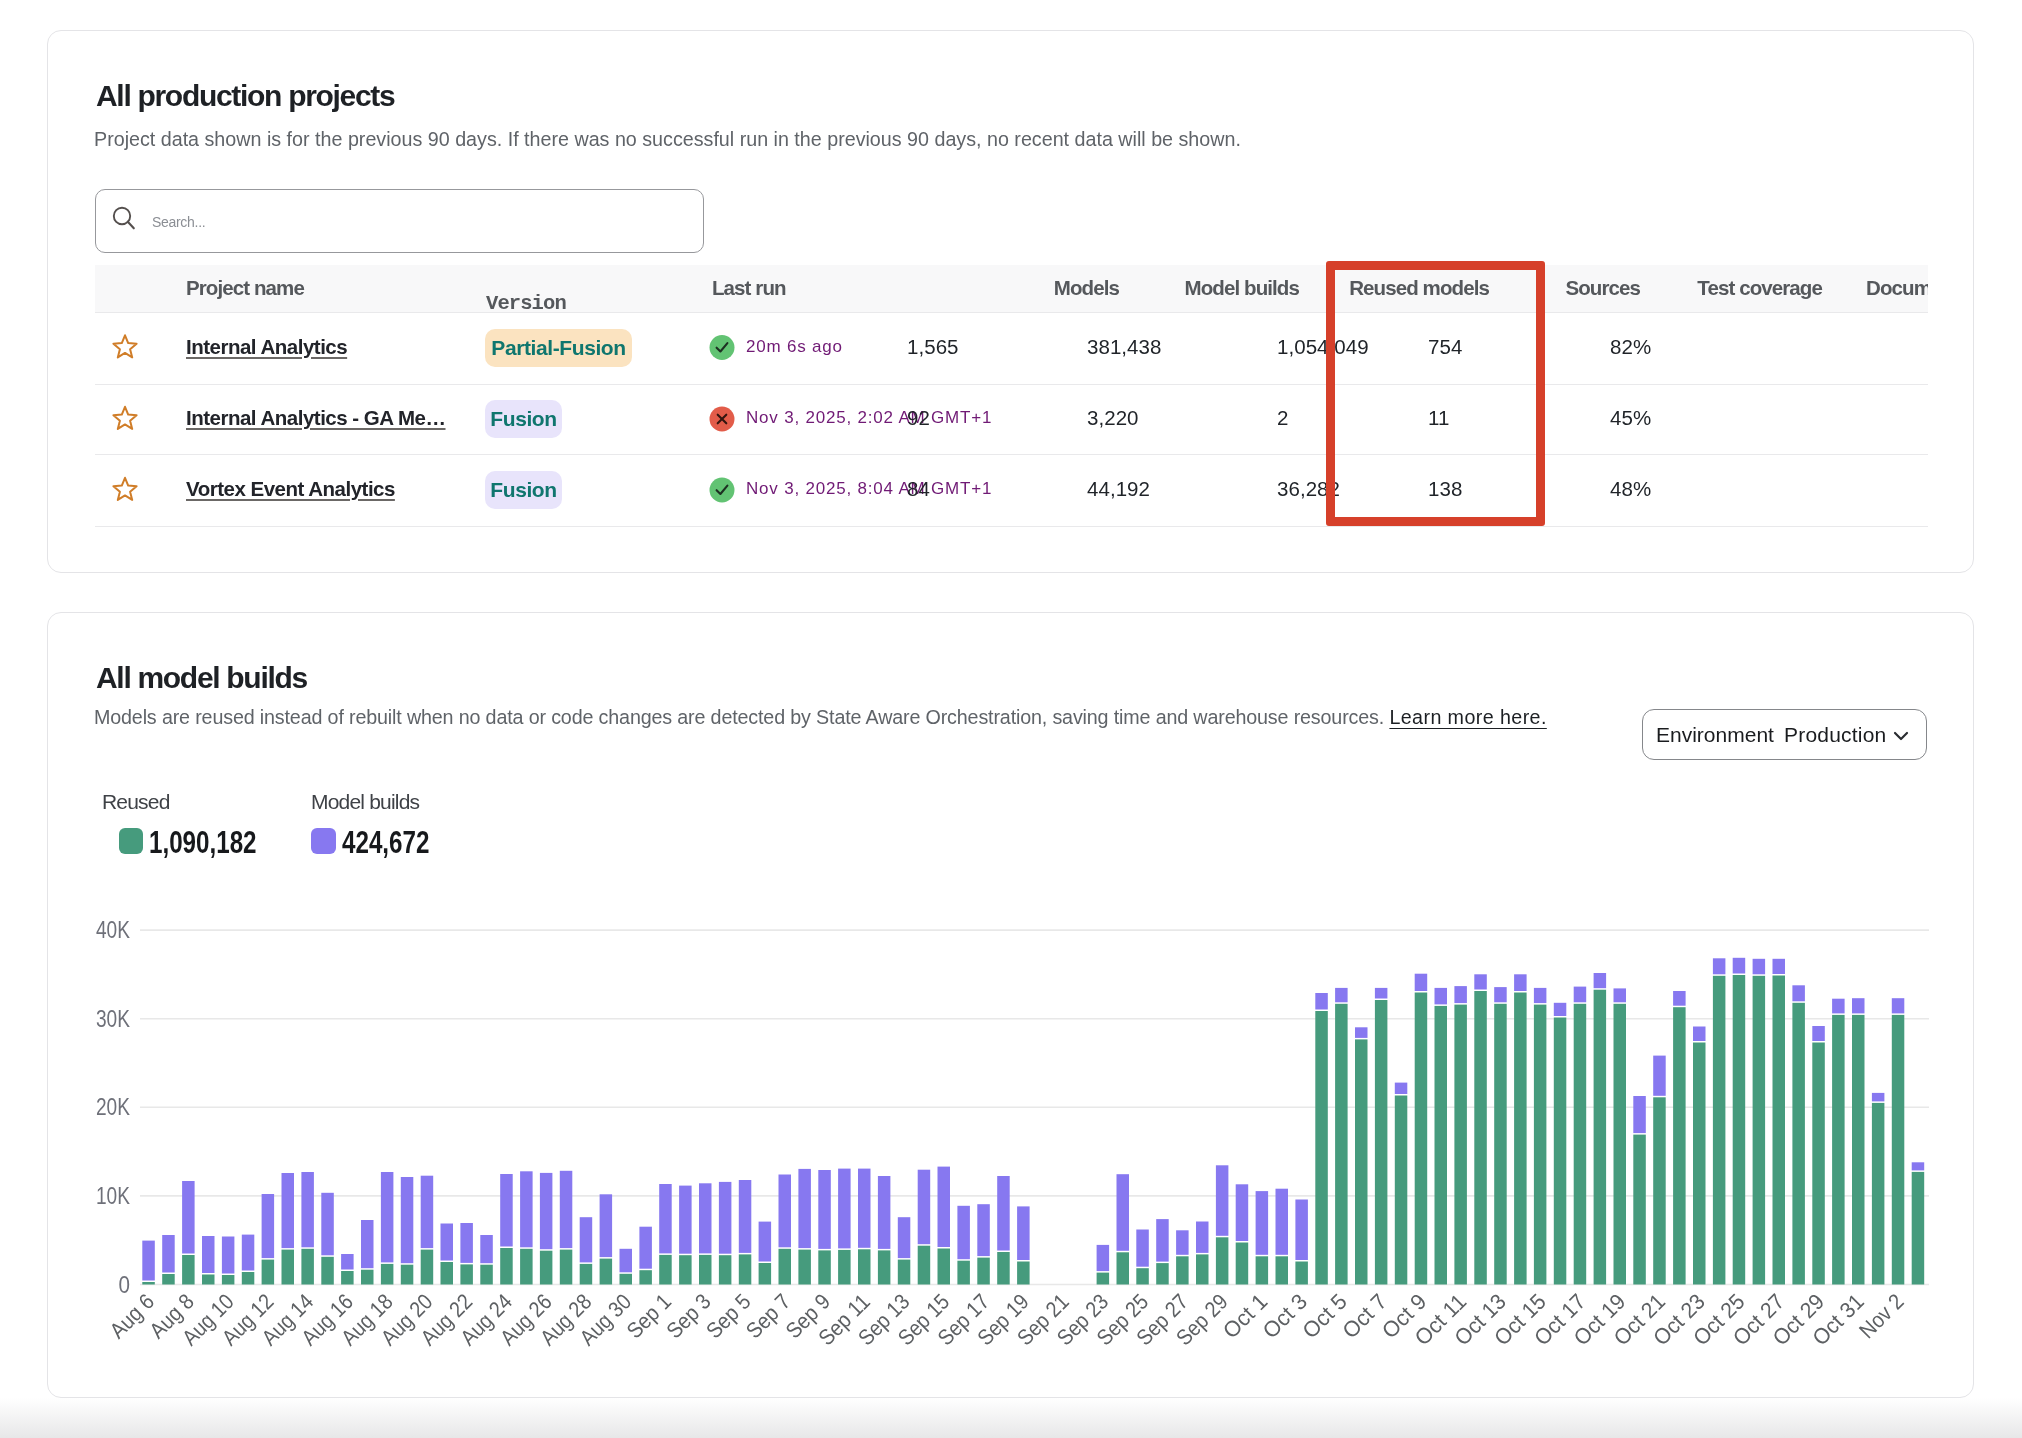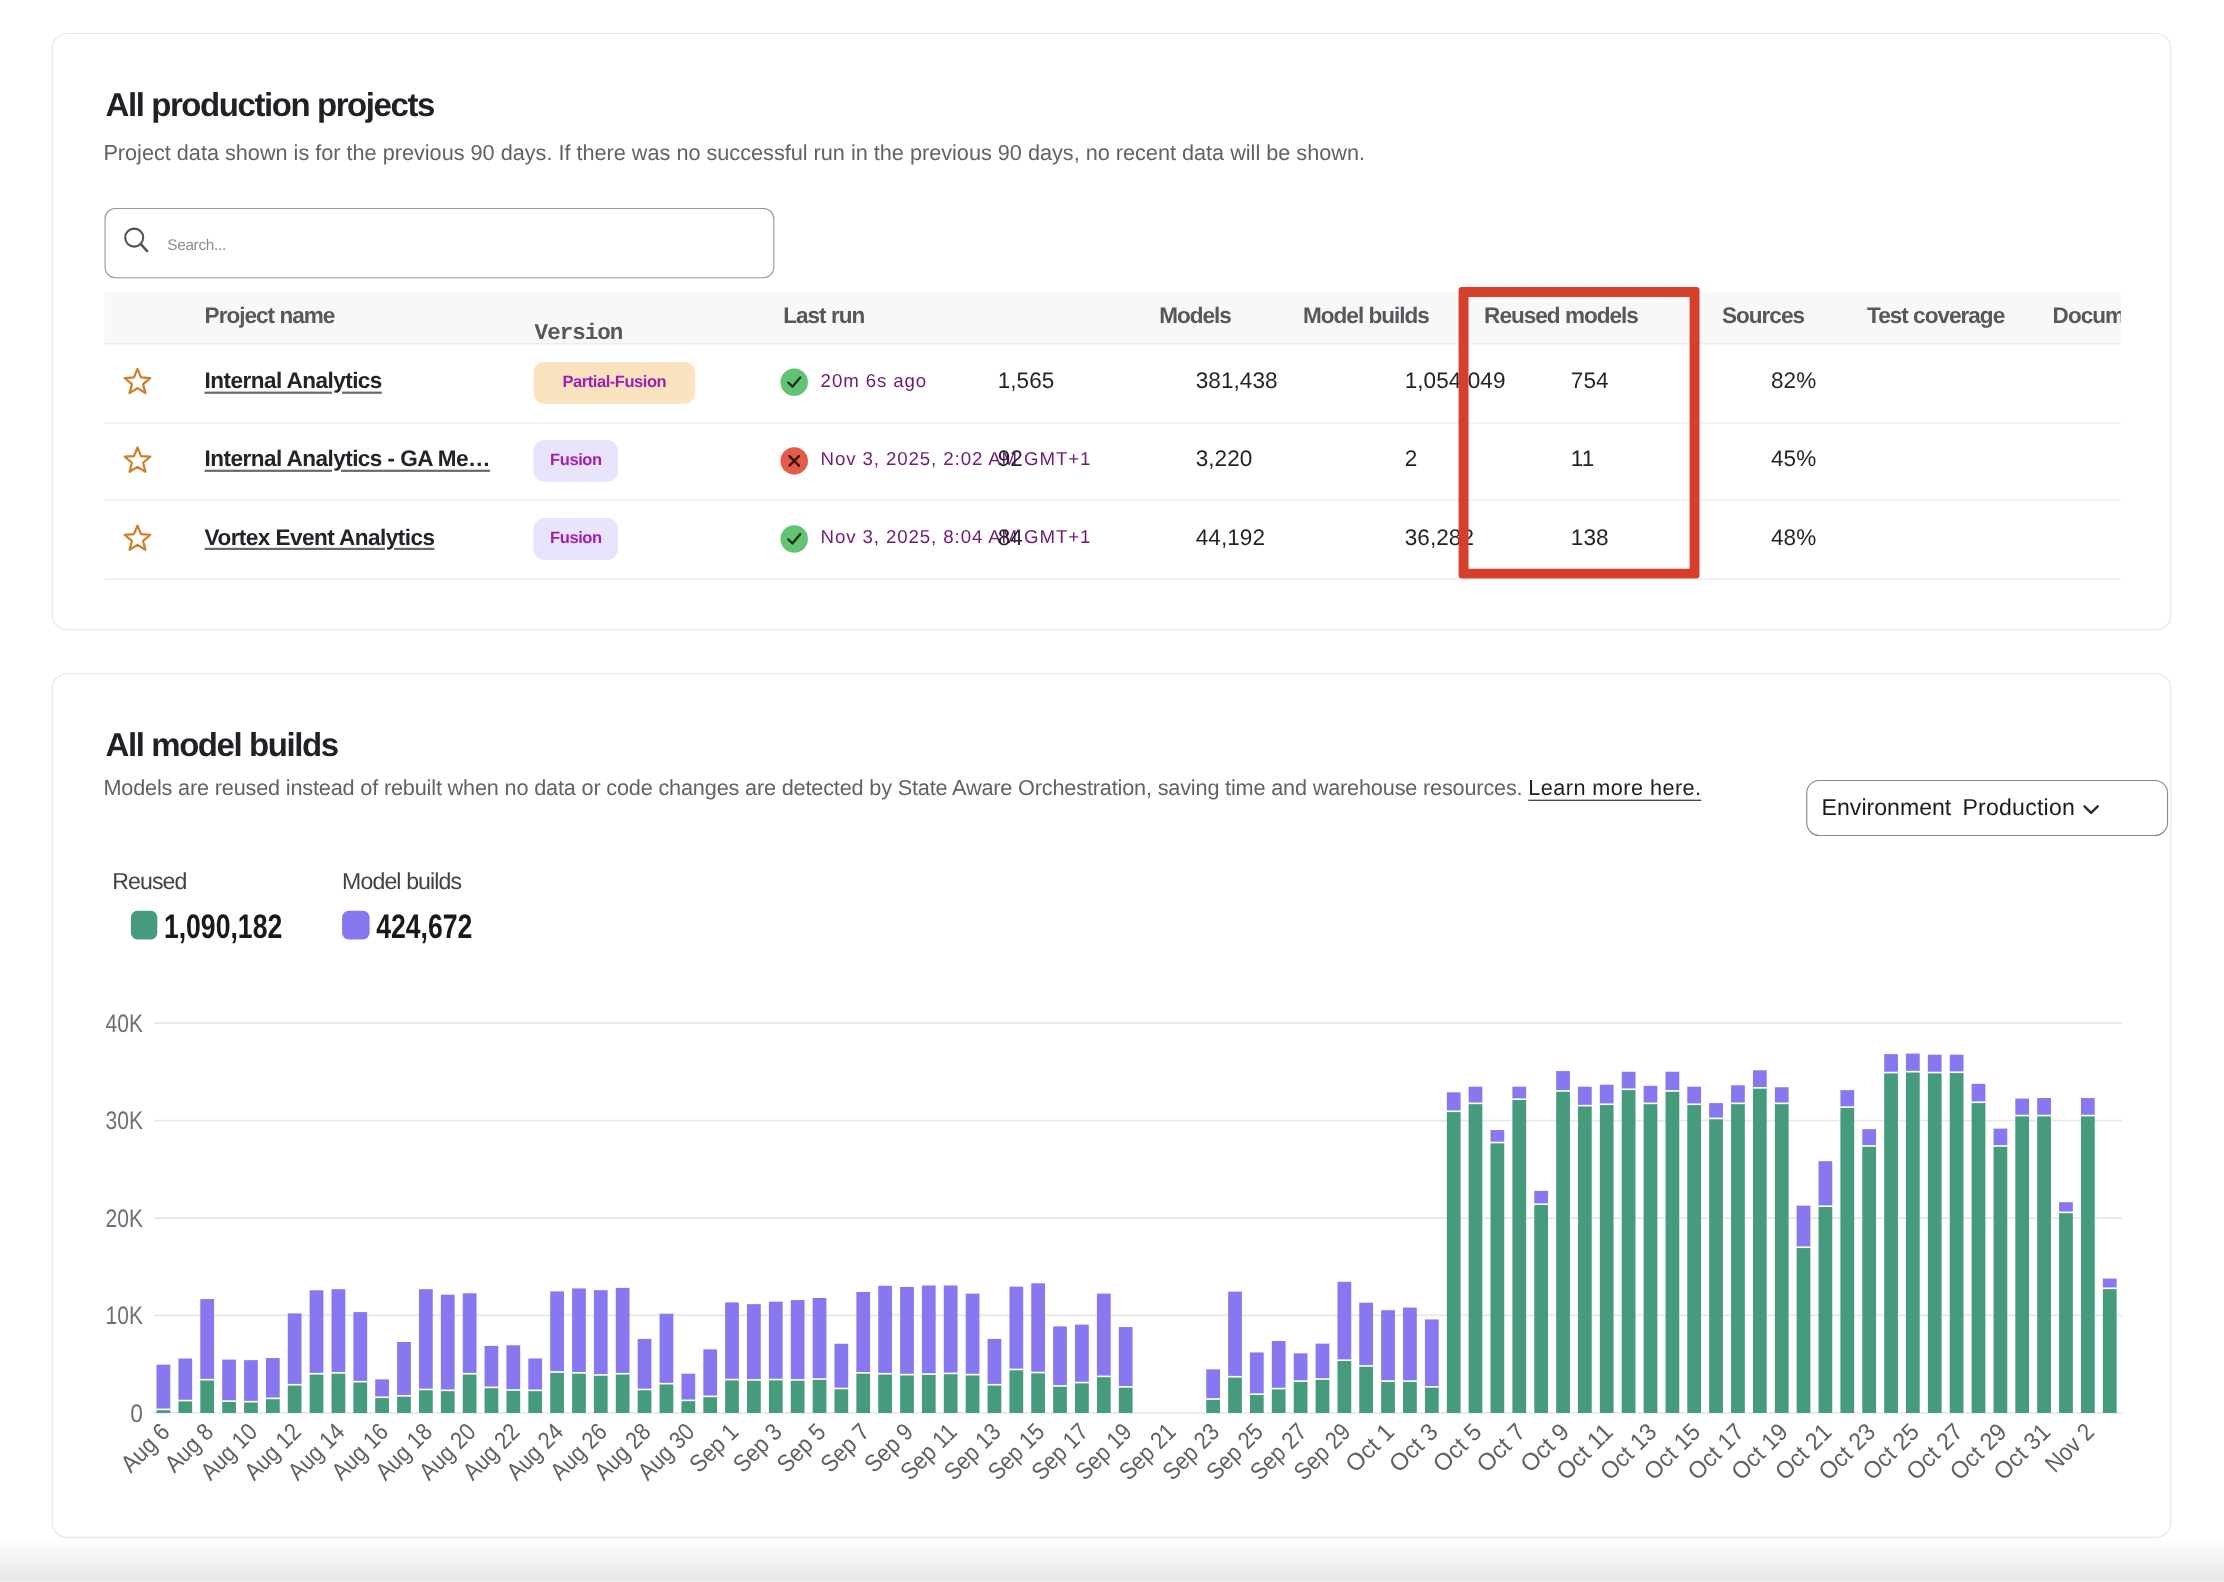--- a/index.html
+++ b/index.html
@@ -1,21 +1,21 @@
 <!DOCTYPE html>
 <html><head><meta charset="utf-8"><title>p</title><style>
 * { margin:0; padding:0; box-sizing:border-box; }
 html,body { width:2022px; height:1438px; background:#fff; font-family:"Liberation Sans", sans-serif; position:relative; overflow:hidden; }
 .card { position:absolute; background:#fff; border:1px solid #e4e4e7; border-radius:14px; }
 .abs { position:absolute; }
 .title { position:absolute; font-size:30px; font-weight:700; color:#1e2125; letter-spacing:-1.3px; line-height:30px; white-space:nowrap; }
 .sub { position:absolute; font-size:19.7px; color:#5f6368; letter-spacing:0; line-height:20px; white-space:nowrap; }
 .th { position:absolute; font-size:20.5px; font-weight:700; color:#55585c; letter-spacing:-0.9px; line-height:21px; white-space:nowrap; }
 .pname { position:absolute; font-size:20.5px; font-weight:700; color:#22242a; letter-spacing:-0.5px; line-height:21px; white-space:nowrap; text-decoration:underline; text-decoration-color:#6b6866; text-underline-offset:3px; text-decoration-thickness:1.5px; }
-.badge { position:absolute; height:38px; border-radius:10px; font-size:15px; font-weight:700; color:#a21caf; letter-spacing:-0.4px; line-height:38px; text-align:center; white-space:nowrap; }
+.badge { position:absolute; height:38px; border-radius:10px; font-size:21px; font-weight:700; color:#0f766e; letter-spacing:-0.4px; line-height:38px; text-align:center; white-space:nowrap; }
 .time { position:absolute; font-size:17px; color:#701a75; letter-spacing:0.8px; line-height:21px; white-space:nowrap; }
 .num { position:absolute; font-size:20.5px; color:#1f2328; letter-spacing:0.05px; line-height:21px; text-align:left; white-space:nowrap; }
 .hdivider { position:absolute; height:1px; background:#e9e9eb; left:95px; width:1833px; }
 </style></head><body>
 
 <div class="card" style="left:47px;top:30px;width:1927px;height:543px;"></div>
 <div class="card" style="left:47px;top:612px;width:1927px;height:786px;"></div>
 <div class="abs" style="left:0;top:1398px;width:2022px;height:40px;background:linear-gradient(to bottom, rgba(233,233,234,0) 0%, #e7e7e8 100%);"></div>
 
 <div class="title" style="left:96px;top:81px;">All production projects</div>
@@ -80,21 +80,21 @@
     <path d="M717.7 414.7 L726.3 423.3 M726.3 414.7 L717.7 423.3" fill="none" stroke="#33150f" stroke-width="2.1" stroke-linecap="round"></path>
 <circle cx="722" cy="490" r="12.5" fill="#62c373"></circle>
     <path d="M716.6 490.2 L720.4 494 L727.4 485.6" fill="none" stroke="#1d3022" stroke-width="2.1" stroke-linecap="round" stroke-linejoin="round"></path>
 </svg>
 
 <div class="abs" style="left:1326px;top:261px;width:219px;height:265px;border:9px solid #d6402a;border-radius:3px;"></div>
 
 <div class="title" style="left:96px;top:663px;">All model builds</div>
 <div class="sub" style="left:94px;top:707px;letter-spacing:-0.15px;">Models are reused instead of rebuilt when no data or code changes are detected by State Aware Orchestration, saving time and warehouse resources. <span style="color:#1c1f23;font-weight:400;letter-spacing:0.4px;text-decoration:underline;text-underline-offset:4px;text-decoration-thickness:1.3px;margin-top:39px;">Learn more here.</span></div>
 
-<div class="abs" style="left:1642px;top:709px;width:329px;height:51px;border:1.5px solid #85878b;border-radius:12px;text-align:right;">
+<div class="abs" style="left:1642px;top:709px;width:285px;height:51px;border:1.5px solid #85878b;border-radius:12px;text-align:right;">
 <div style="position:absolute;left:13px;top:14px;font-size:21px;color:#1a1c1f;letter-spacing:0;line-height:22px;">Environment</div>
 <div style="position:absolute;left:141px;top:14px;font-size:21px;color:#1a1c1f;letter-spacing:0.2px;line-height:22px;">Production</div>
 <svg width="22" height="14" viewBox="0 0 22 14" style="position:absolute;left:247px;top:20px;">
       <path d="M5 3 L11 9 L17 3" fill="none" stroke="#2a2d31" stroke-width="2.2" stroke-linecap="round" stroke-linejoin="round"></path>
     </svg>
 </div>
 
 <div class="abs" style="left:102px;top:791px;font-size:21px;color:#3f4247;letter-spacing:-0.8px;line-height:21px;">Reused</div>
 <div class="abs" style="left:311px;top:791px;font-size:21px;color:#3f4247;letter-spacing:-0.8px;line-height:21px;">Model builds</div>
 <div class="abs" style="left:119px;top:828px;width:24px;height:26px;border-radius:6px;background:#469b7d;"></div>

